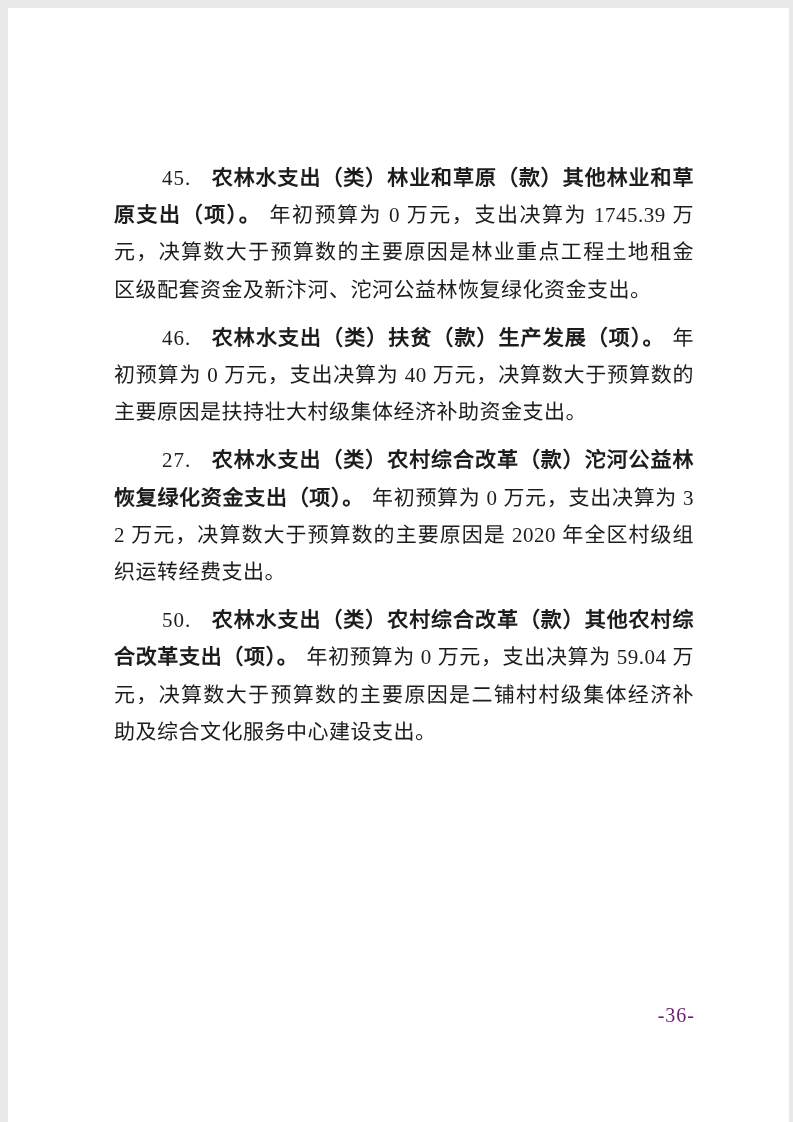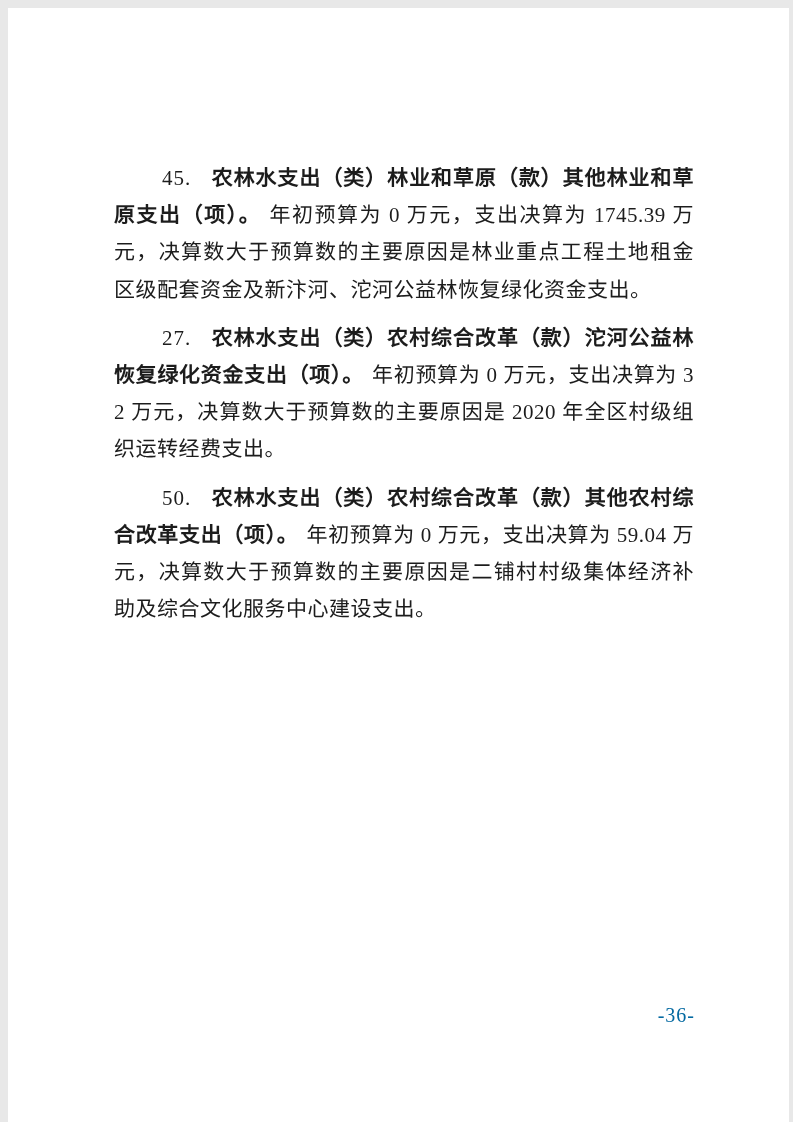--- a/index.html
+++ b/index.html
@@ -42,31 +42,32 @@
   }
   .para .body-text {
     font-weight: 400;
   }
   .page-number {
     position: absolute;
     top: 992px;
     right: 102px;
     font-size: 20px;
     letter-spacing: 1px;
-    color: #0369a1;
+    color: #701a75;
   }
 </style>
 </head>
 <body>
 
 <div class="page">
   <main class="content">
 
     <p class="para"><span class="num">45.</span><span class="heading">农林水支出（类）林业和草原（款）其他林业和草原支出（项）。</span><span class="body-text">年初预算为 0 万元，支出决算为 1745.39 万元，决算数大于预算数的主要原因是林业重点工程土地租金区级配套资金及新汴河、沱河公益林恢复绿化资金支出。</span></p>
 
+    <p class="para"><span class="num">46.</span><span class="heading">农林水支出（类）扶贫（款）生产发展（项）。</span><span class="body-text">年初预算为 0 万元，支出决算为 40 万元，决算数大于预算数的主要原因是扶持壮大村级集体经济补助资金支出。</span></p>
 
 
 
     <p class="para"><span class="num">27.</span><span class="heading">农林水支出（类）农村综合改革（款）沱河公益林恢复绿化资金支出（项）。</span><span class="body-text">年初预算为 0 万元，支出决算为 32 万元，决算数大于预算数的主要原因是 2020 年全区村级组织运转经费支出。</span></p>
 
     <p class="para"><span class="num">50.</span><span class="heading">农林水支出（类）农村综合改革（款）其他农村综合改革支出（项）。</span><span class="body-text">年初预算为 0 万元，支出决算为 59.04 万元，决算数大于预算数的主要原因是二铺村村级集体经济补助及综合文化服务中心建设支出。</span></p>
 
   </main>
 
   <div class="page-number">-36-</div>

